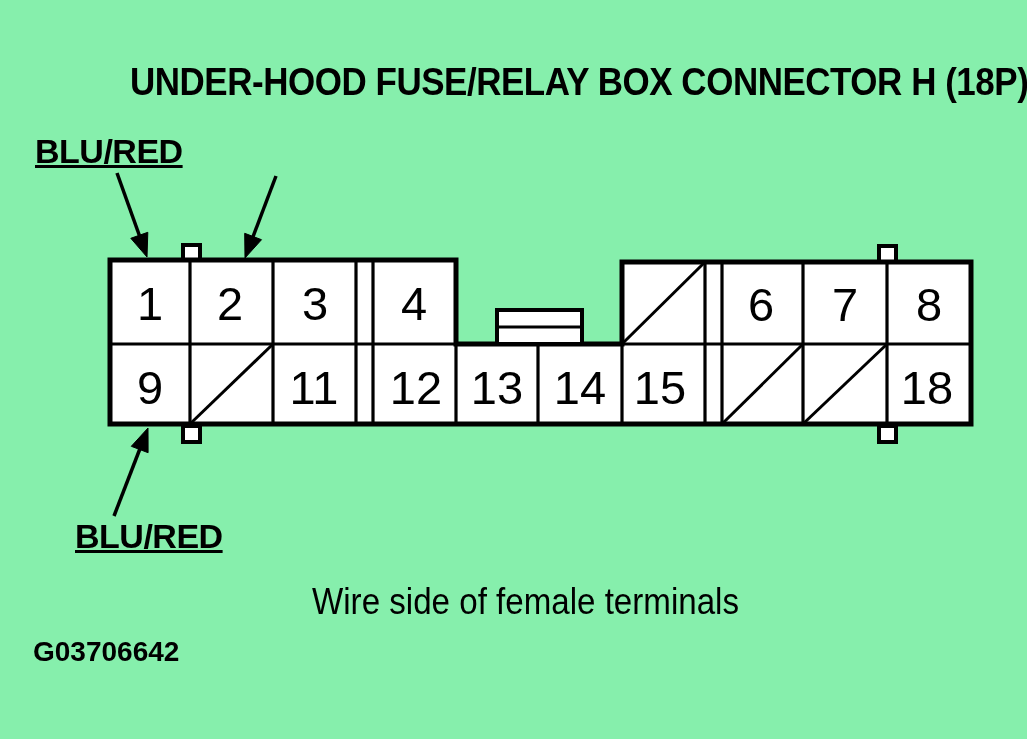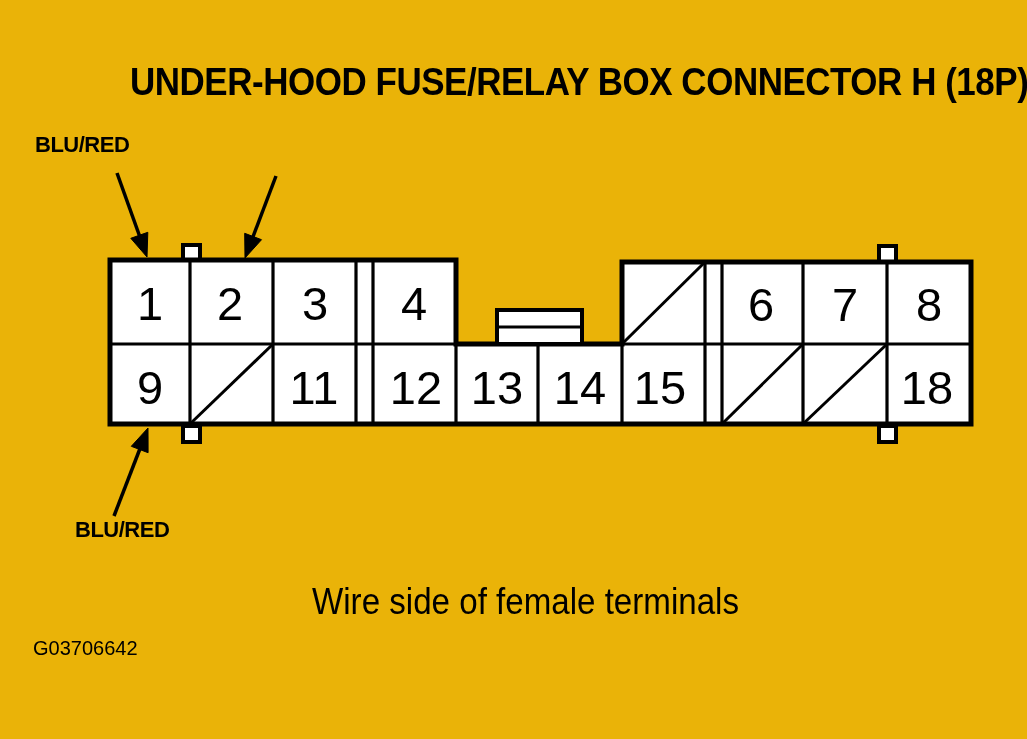--- a/index.html
+++ b/index.html
@@ -1,49 +1,50 @@
 <!DOCTYPE html>
 <html><head>
 <meta charset="utf-8">
 <style>
   html, body { margin: 0; padding: 0; background: #ffffff; }
   .page {
     position: relative;
     width: 1027px;
     height: 739px;
-    background: #eab308;
+    background: #86efac;
     overflow: hidden;
     font-family: "Liberation Sans", "DejaVu Sans", sans-serif;
     color: #000;
   }
   .abs { position: absolute; white-space: nowrap; }
   .title {
     left: 130px; top: 63px;
     font-size: 38px; font-weight: bold;
     letter-spacing: -0.5px;
     transform: scaleX(0.92); transform-origin: left top;
     line-height: 1;
   }
   .wire-label {
-    font-size: 22px; font-weight: bold;
+    font-size: 34px; font-weight: bold;
     letter-spacing: -0.5px;
     line-height: 1;
+    text-decoration: underline;
   }
   .wire-label.top-left   { left: 35px;  top: 134px; }
   .wire-label.top-mid    { left: 253px; top: 134px; }
   .wire-label.bottom     { left: 75px;  top: 519px; }
   .caption {
     left: 312px; top: 584px;
     font-size: 36px; font-weight: normal;
     transform: scaleX(0.92); transform-origin: left top;
     line-height: 1;
   }
   .doc-id {
     left: 33px; top: 638px;
-    font-size: 20px; font-weight: normal;
+    font-size: 28px; font-weight: bold;
     line-height: 1;
   }
   svg.diagram { position: absolute; left: 0; top: 0; }
   svg.diagram text {
     font-family: "Liberation Sans", "DejaVu Sans", sans-serif;
     font-size: 47px;
     fill: #000;
   }
 </style>
 </head>

